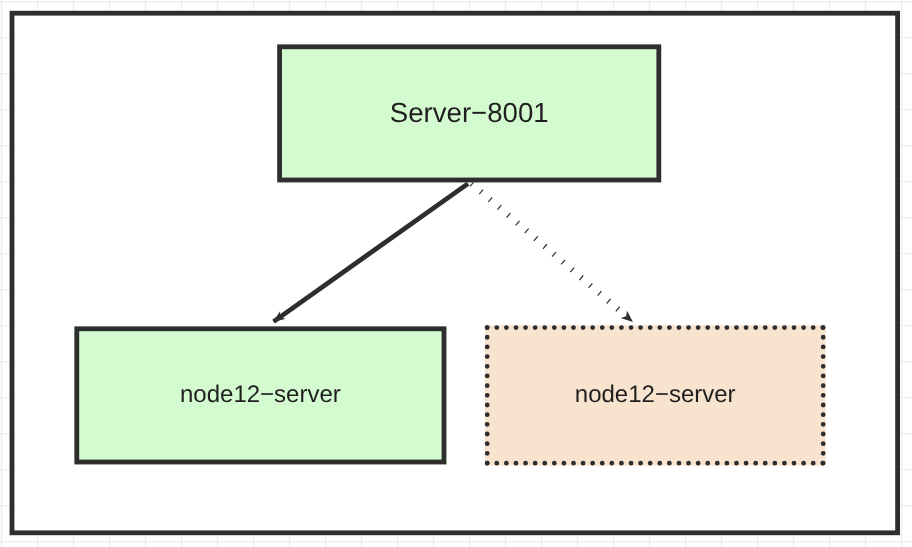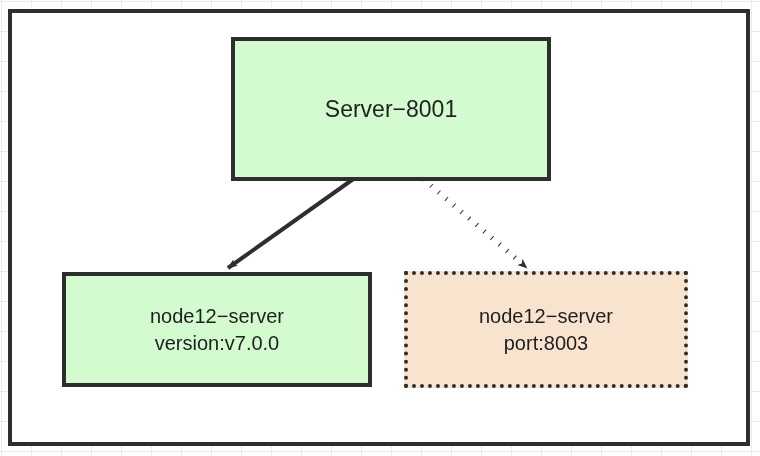--- a/index.html
+++ b/index.html
@@ -64,21 +64,21 @@
   }
   .node .line {
     display: block;
     white-space: nowrap;
   }
 
   #node-server {
     left: 231px;
     top: 37px;
     width: 320px;
-    height: 144px;
+    height: 115px;
     background: #d4fad0;
     border: 4px solid #2e2e2e;
     font-size: 23px;
   }
 
   #node-8002 {
     left: 62px;
     top: 272px;
     width: 310px;
     height: 115px;
@@ -118,21 +118,19 @@
 
     <line x1="393" y1="153" x2="527" y2="268" stroke="#2e2e2e" stroke-width="5" stroke-linecap="butt" stroke-dasharray="1 9" marker-end="url(#arrowDotted)"></line>
   </svg>
 
   <div class="node" id="node-server">
     <span class="line">Server−8001</span>
   </div>
 
   <div class="node" id="node-8002">
     <span class="line">node12−server</span>
-    <span class="line">version:v7.0.0</span>
   </div>
 
   <div class="node" id="node-8003">
     <span class="line">node12−server</span>
-    <span class="line">port:8003</span>
   </div>
 
 </div>
 
 </body></html>

